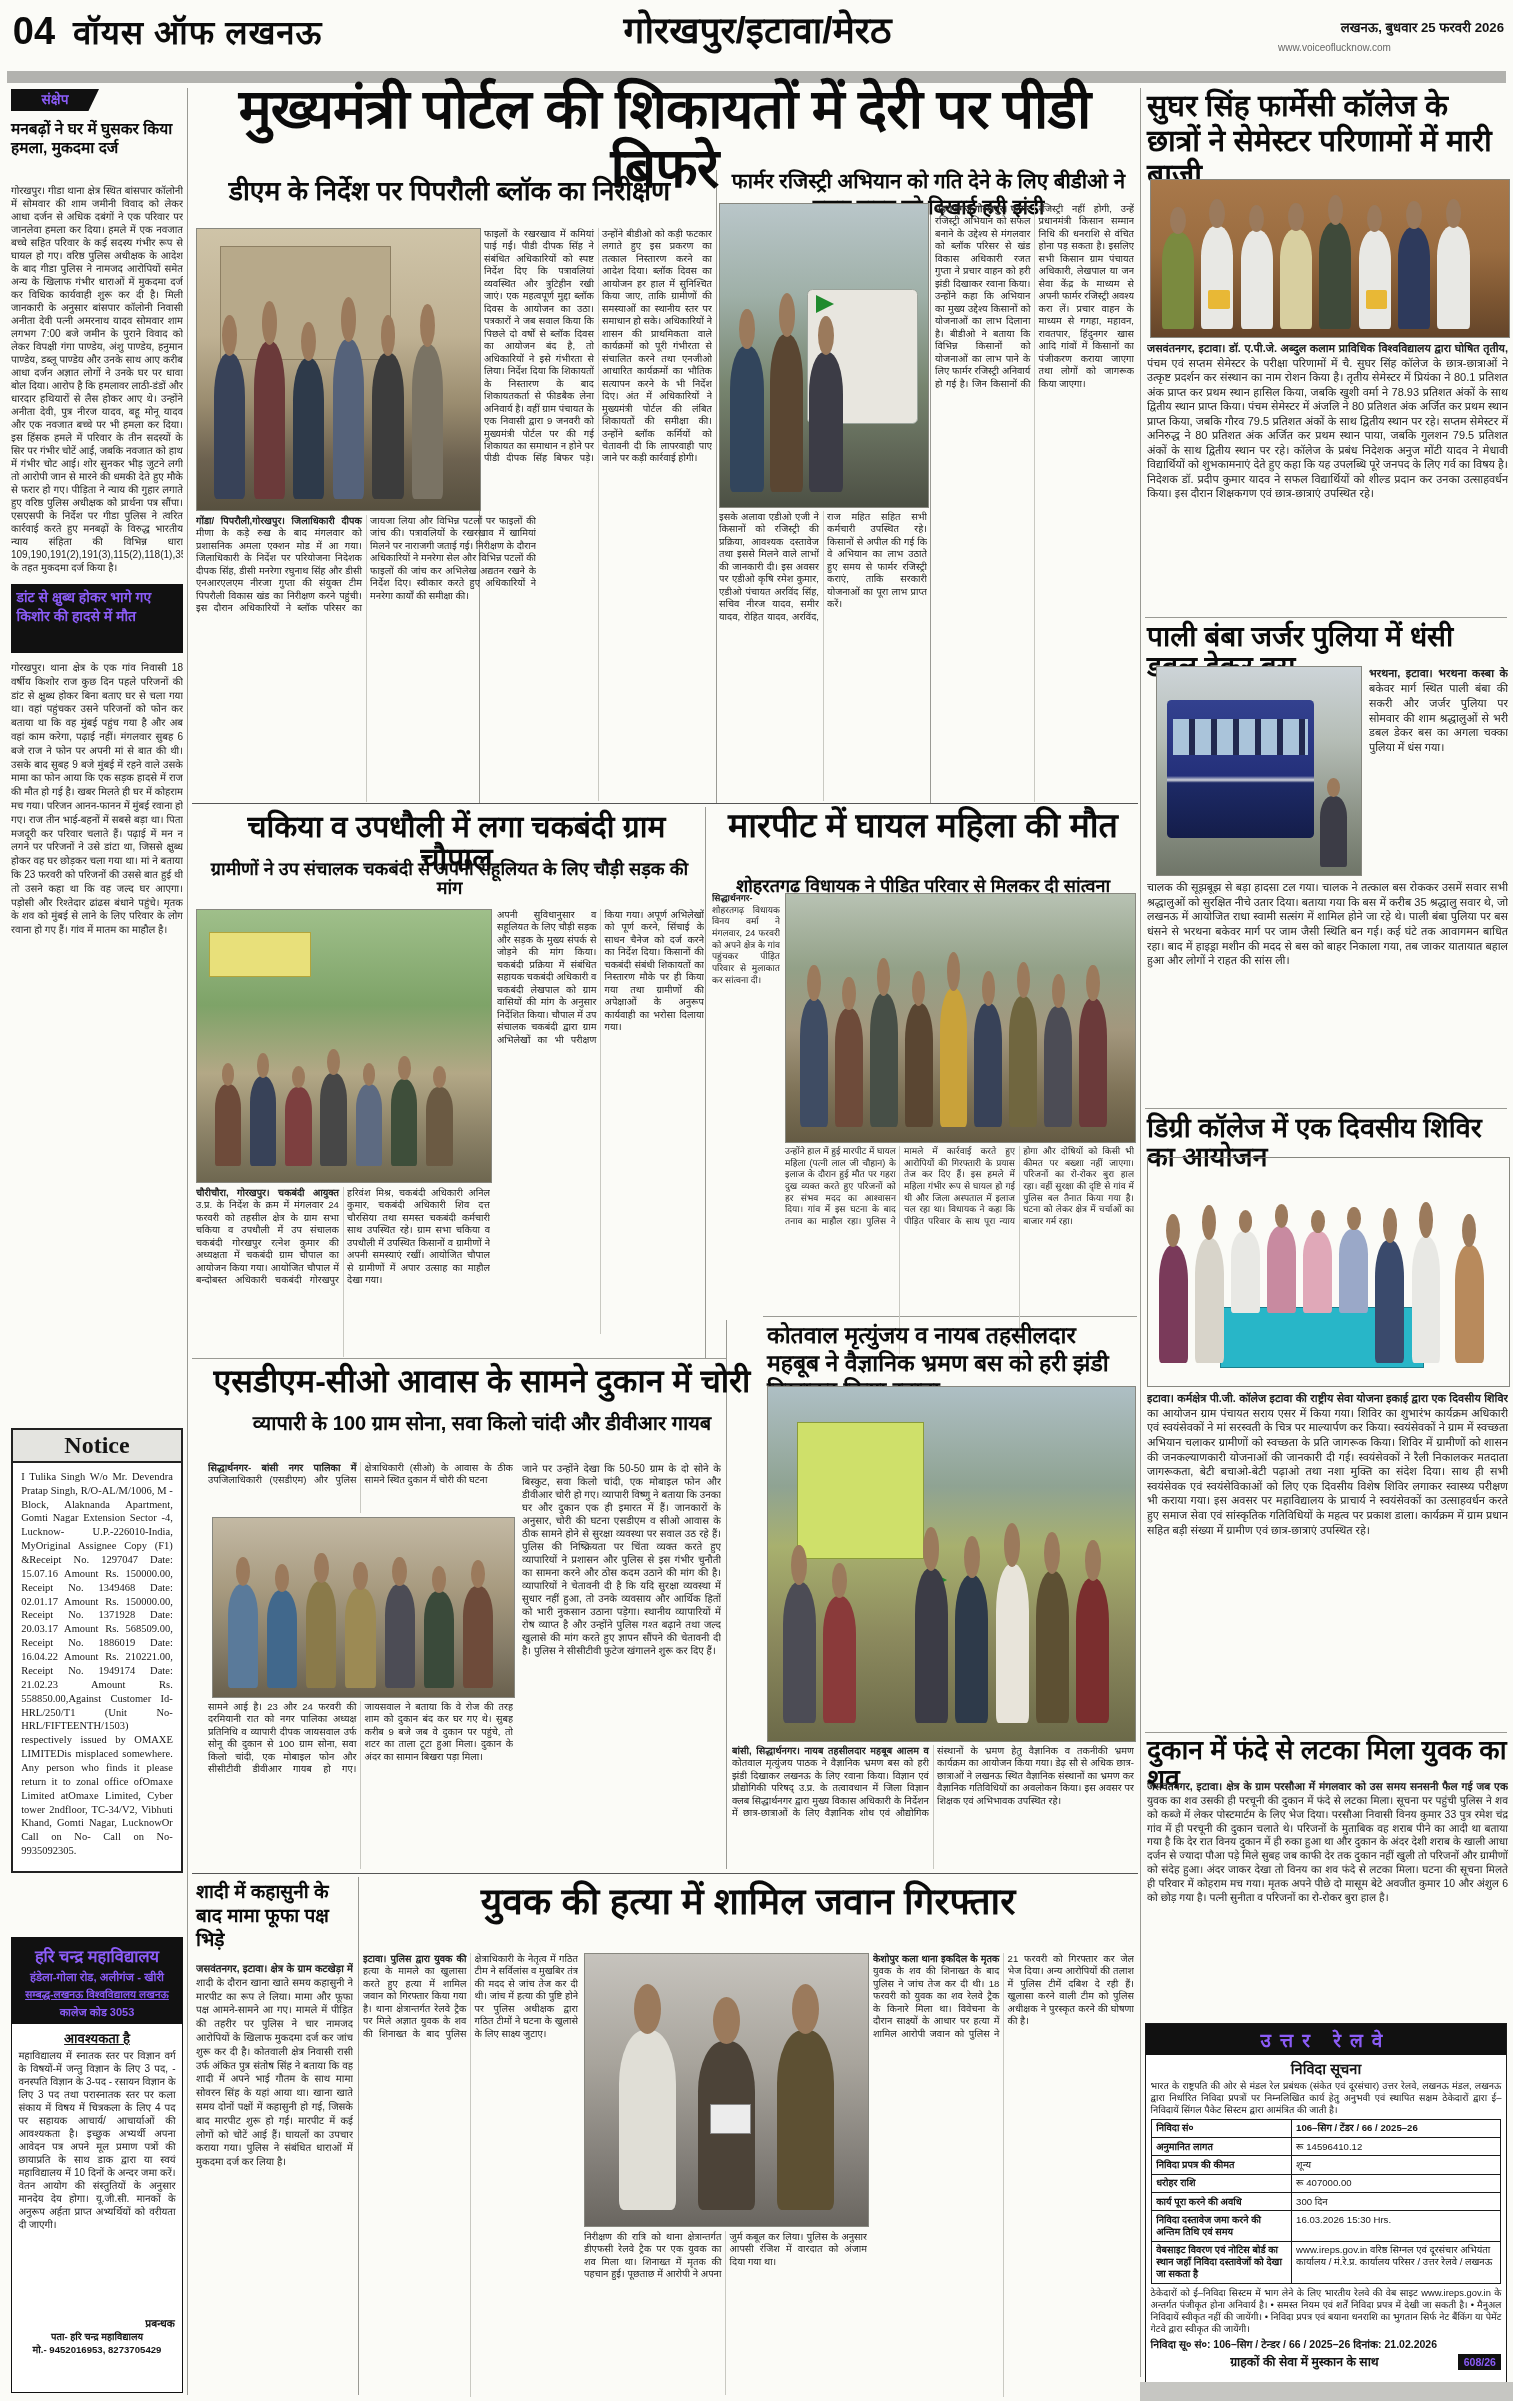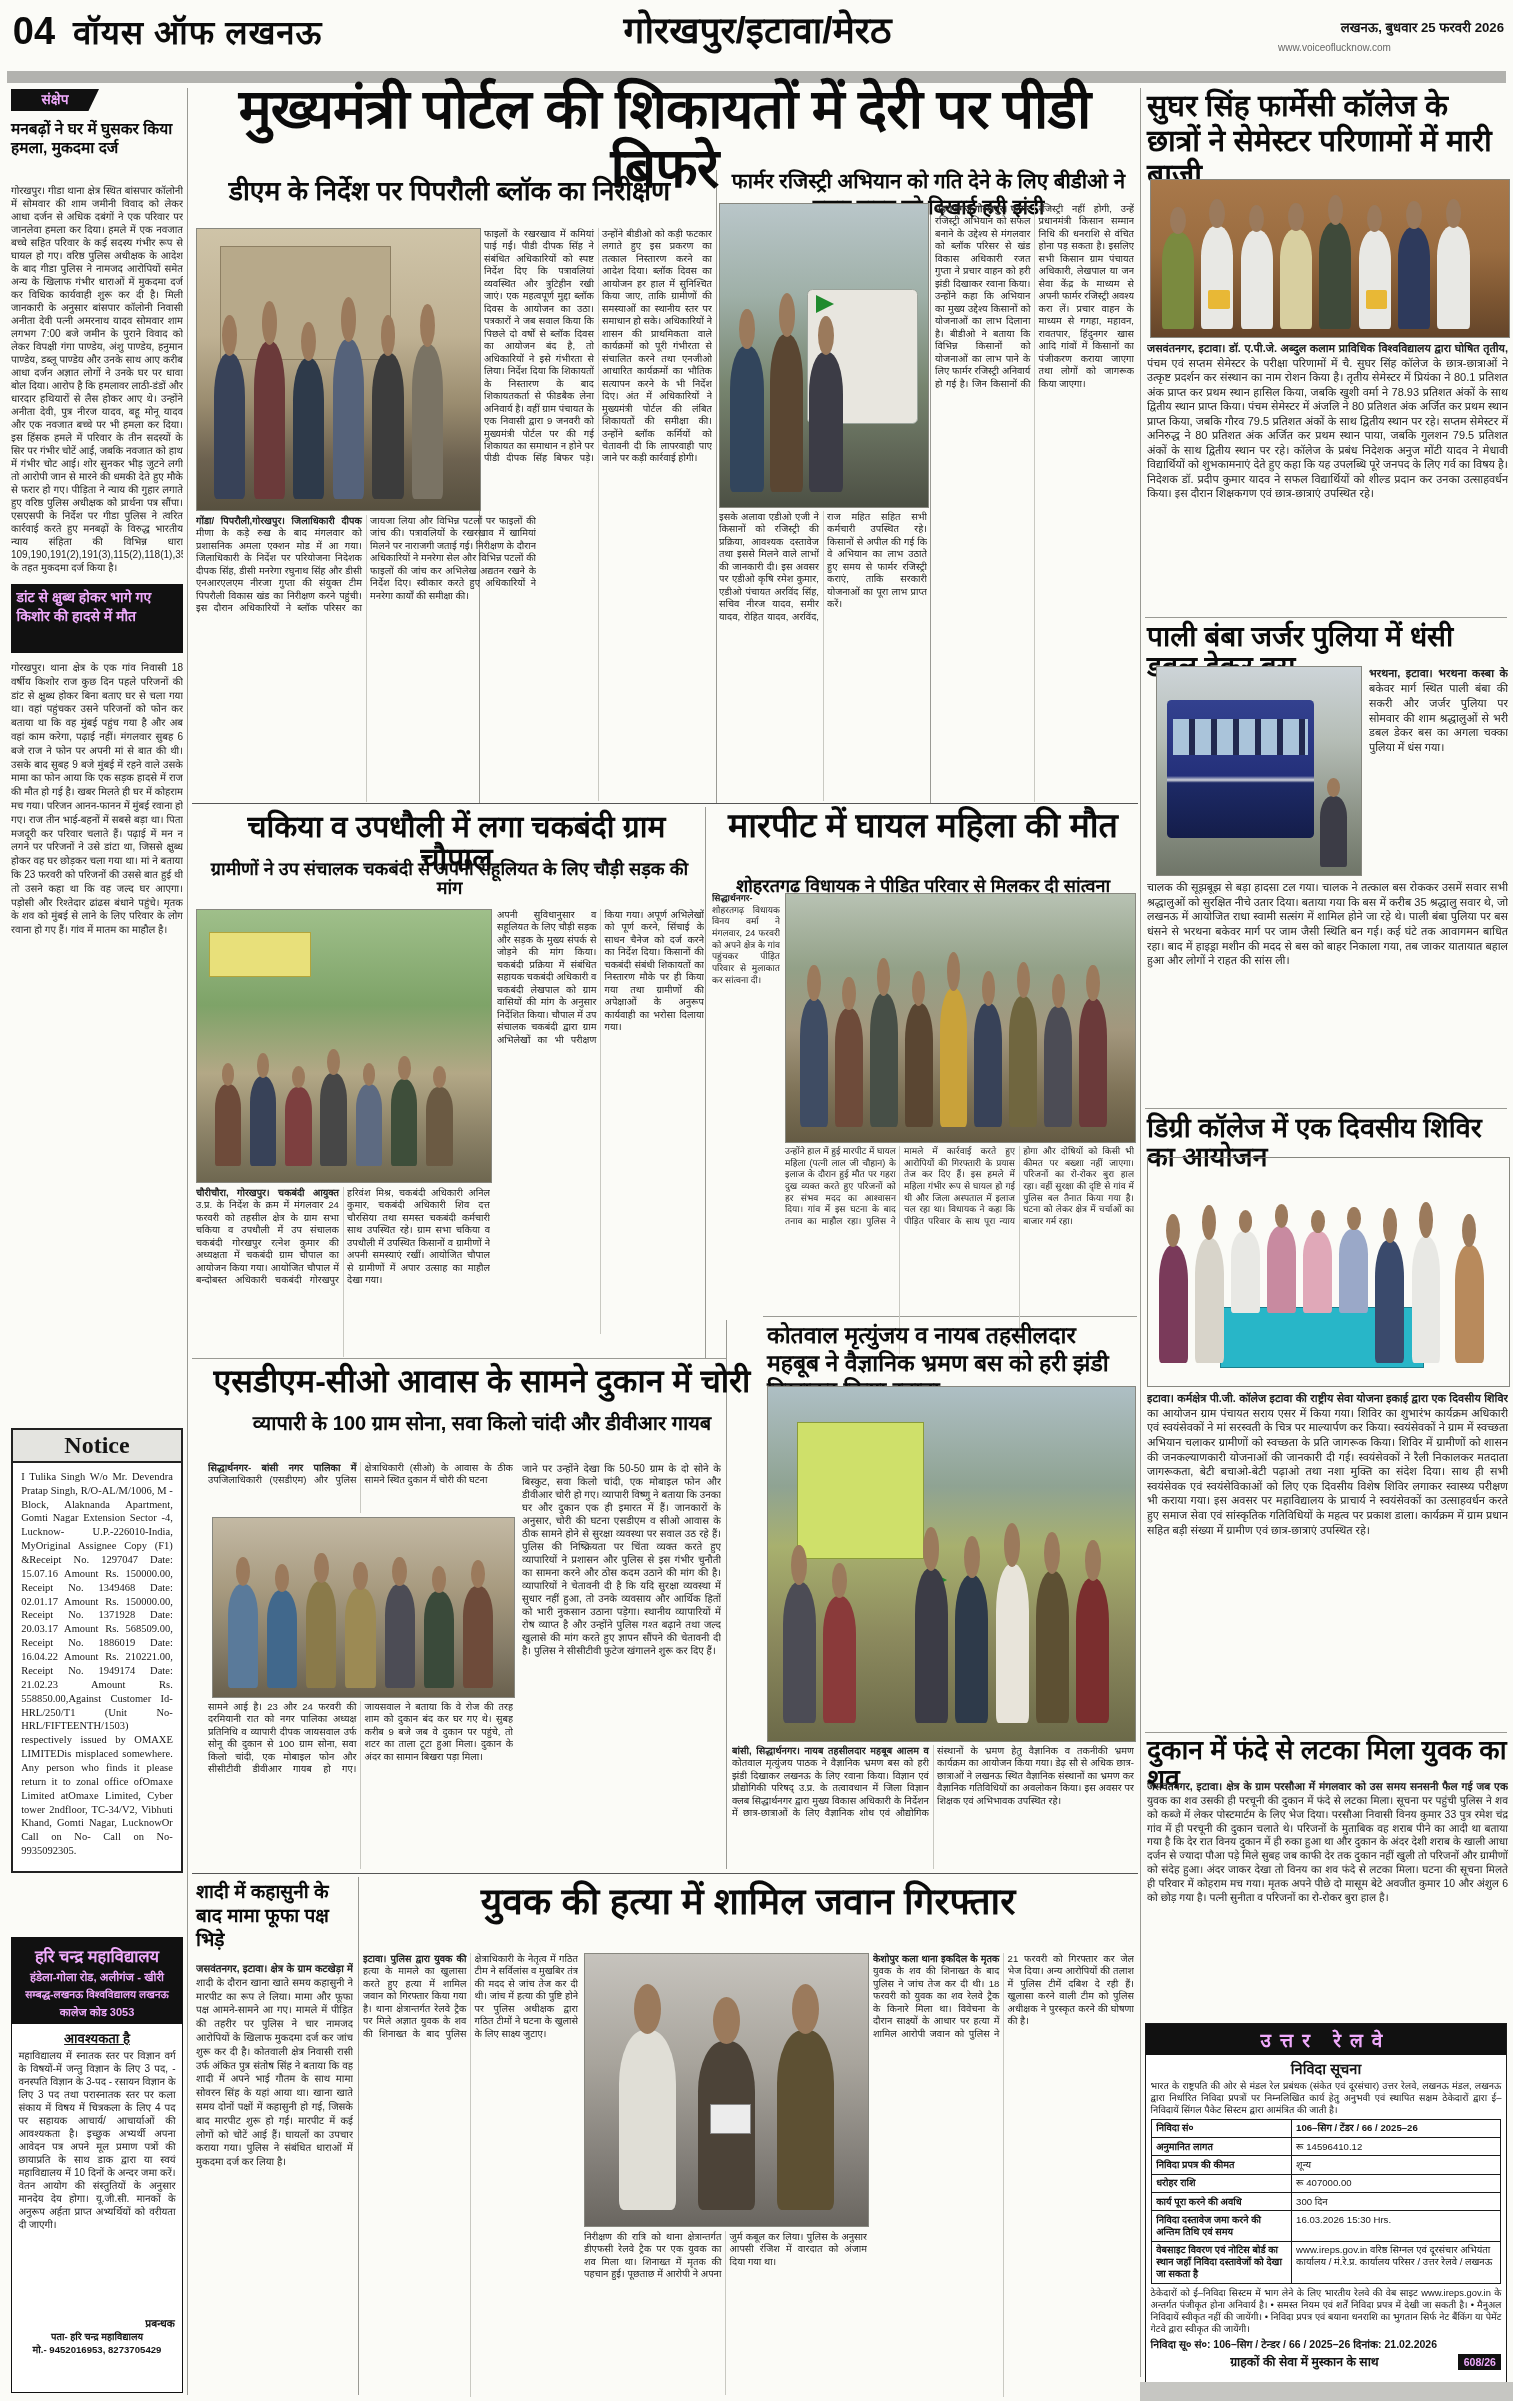--- a/index.html
+++ b/index.html
@@ -11,21 +11,21 @@
   .bt{font-size:9.6px;line-height:1.3;text-align:justify;color:#232323;overflow:hidden;}
   .c2{column-count:2;column-gap:8.2px;column-rule:0.9px solid #c9c9c2;}
   .c3{column-count:3;column-gap:8.2px;column-rule:0.9px solid #c9c9c2;}
   .firstbold::first-line{font-weight:bold;}
   .rule-v{position:absolute;width:0.9px;background:#9a9a94;}
   .rule-h{position:absolute;height:0.9px;background:#9a9a94;}
   .ph{position:absolute;border:0.9px solid #87877f;overflow:hidden;}
   .pn{position:absolute;border-radius:45% 45% 8% 8%/ 30% 30% 5% 5%;}
   .pn::before{content:"";position:absolute;top:-26%;left:26%;width:48%;height:28%;
               background:#9b7a5c;border-radius:50%;}
-  .blackbox{background:#111;color:#f0abfc;}
+  .blackbox{background:#111;color:#8b5cf6;}
   .noticebox{border:2.7px solid #222;background:#fff;}
   .notice-title{font-family:"Liberation Serif","DejaVu Serif",serif;font-weight:bold;
                 background:#e4e4e0;border-bottom:2.7px solid #222;text-align:center;}
   .notice-body{font-family:"Liberation Serif","DejaVu Serif",serif;font-size:10.5px;
                line-height:1.32;text-align:justify;padding:7.3px 8.2px;}
   .adbox{border:1.8px solid #111;background:#fff;}
   .rail{border:1.8px solid #1a1a1a;background:#fff;font-size:9.6px;margin-top:35px;}
   .rail table{border-collapse:collapse;width:100%;font-size:9.6px;}
   .rail td{border:1.4px solid #1a1a1a;padding:2.7px 4.6px;vertical-align:top;line-height:1.25;}
   .rail .lbl{font-weight:bold;width:40%;}
@@ -74,21 +74,21 @@
 
   <div class="abs noticebox" style="left:11px;top:1428px;width:172px;height:445px;box-sizing:border-box;">
     <div class="notice-title" style="font-size:24px;padding:1.8px 0;">Notice</div>
     <div class="notice-body" style="height:391px;overflow:hidden;">I Tulika Singh W/o Mr. Devendra Pratap Singh, R/O-AL/M/1006, M - Block, Alaknanda Apartment, Gomti Nagar Extension Sector -4, Lucknow- U.P.-226010-India, MyOriginal Assignee Copy (F1) &amp;Receipt No. 1297047 Date: 15.07.16 Amount Rs. 150000.00, Receipt No. 1349468 Date: 02.01.17 Amount Rs. 150000.00, Receipt No. 1371928 Date: 20.03.17 Amount Rs. 568509.00, Receipt No. 1886019 Date: 16.04.22 Amount Rs. 210221.00, Receipt No. 1949174 Date: 21.02.23 Amount Rs. 558850.00,Against Customer Id- HRL/250/T1 (Unit No- HRL/FIFTEENTH/1503) respectively issued by OMAXE LIMITEDis misplaced somewhere. Any person who finds it please return it to zonal office ofOmaxe Limited atOmaxe Limited, Cyber tower 2ndfloor, TC-34/V2, Vibhuti Khand, Gomti Nagar, LucknowOr Call on No- Call on No- 9935092305.</div>
   </div>
 
   <div class="abs adbox" style="left:11px;top:1937px;width:172px;height:456px;box-sizing:border-box;">
     <div class="blackbox" style="padding:5.5px 3.7px;text-align:center;">
       <div style="font-size:16.4px;font-weight:bold;">हरि चन्द्र महाविद्यालय</div>
       <div style="font-size:11.4px;font-weight:bold;margin-top:2.7px;">हंडेला-गोला रोड, अलीगंज - खीरी</div>
-      <div style="font-size:10.5px;font-weight:bold;margin-top:2.7px;">सम्बद्ध-लखनऊ विश्वविद्यालय लखनऊ</div>
+      <div style="font-size:10.5px;font-weight:bold;margin-top:2.7px;text-decoration:underline;">सम्बद्ध-लखनऊ विश्वविद्यालय लखनऊ</div>
       <div style="font-size:11px;font-weight:bold;margin-top:2.7px;">कालेज कोड 3053</div>
     </div>
     <div class="center" style="font-size:13.2px;font-weight:bold;text-decoration:underline;margin:4.6px 0 2.7px;">आवश्यकता है</div>
     <div class="bt" style="padding:0 6.4px;font-size:10px;height:265px;">महाविद्यालय में स्नातक स्तर पर विज्ञान वर्ग के विषयों-में जन्तु विज्ञान के लिए 3 पद, - वनस्पति विज्ञान के 3-पद - रसायन विज्ञान के लिए 3 पद तथा परास्नातक स्तर पर कला संकाय में विषय में चित्रकला के लिए 4 पद पर सहायक आचार्य/ आचार्याओं की आवश्यकता है। इच्छुक अभ्यर्थी अपना आवेदन पत्र अपने मूल प्रमाण पत्रों की छायाप्रति के साथ डाक द्वारा या स्वयं महाविद्यालय में 10 दिनों के अन्दर जमा करें। वेतन आयोग की संस्तुतियों के अनुसार मानदेय देय होगा। यू.जी.सी. मानकों के अनुरूप अर्हता प्राप्त अभ्यर्थियों को वरीयता दी जाएगी।</div>
     <div style="text-align:right;font-weight:bold;font-size:10.5px;padding:1.8px 7.3px 0;">प्रबन्धक</div>
     <div class="center" style="font-size:9.6px;font-weight:bold;">पता- हरि चन्द्र महाविद्यालय</div>
     <div class="center" style="font-size:9.6px;font-weight:bold;">मो.- 9452016953, 8273705429</div>
   </div>
 
   <div class="abs hl center" style="left:196px;top:80px;width:937px;font-size:55px;letter-spacing:-0.9px;">मुख्यमंत्री पोर्टल की शिकायतों में देरी पर पीडी बिफरे</div>

